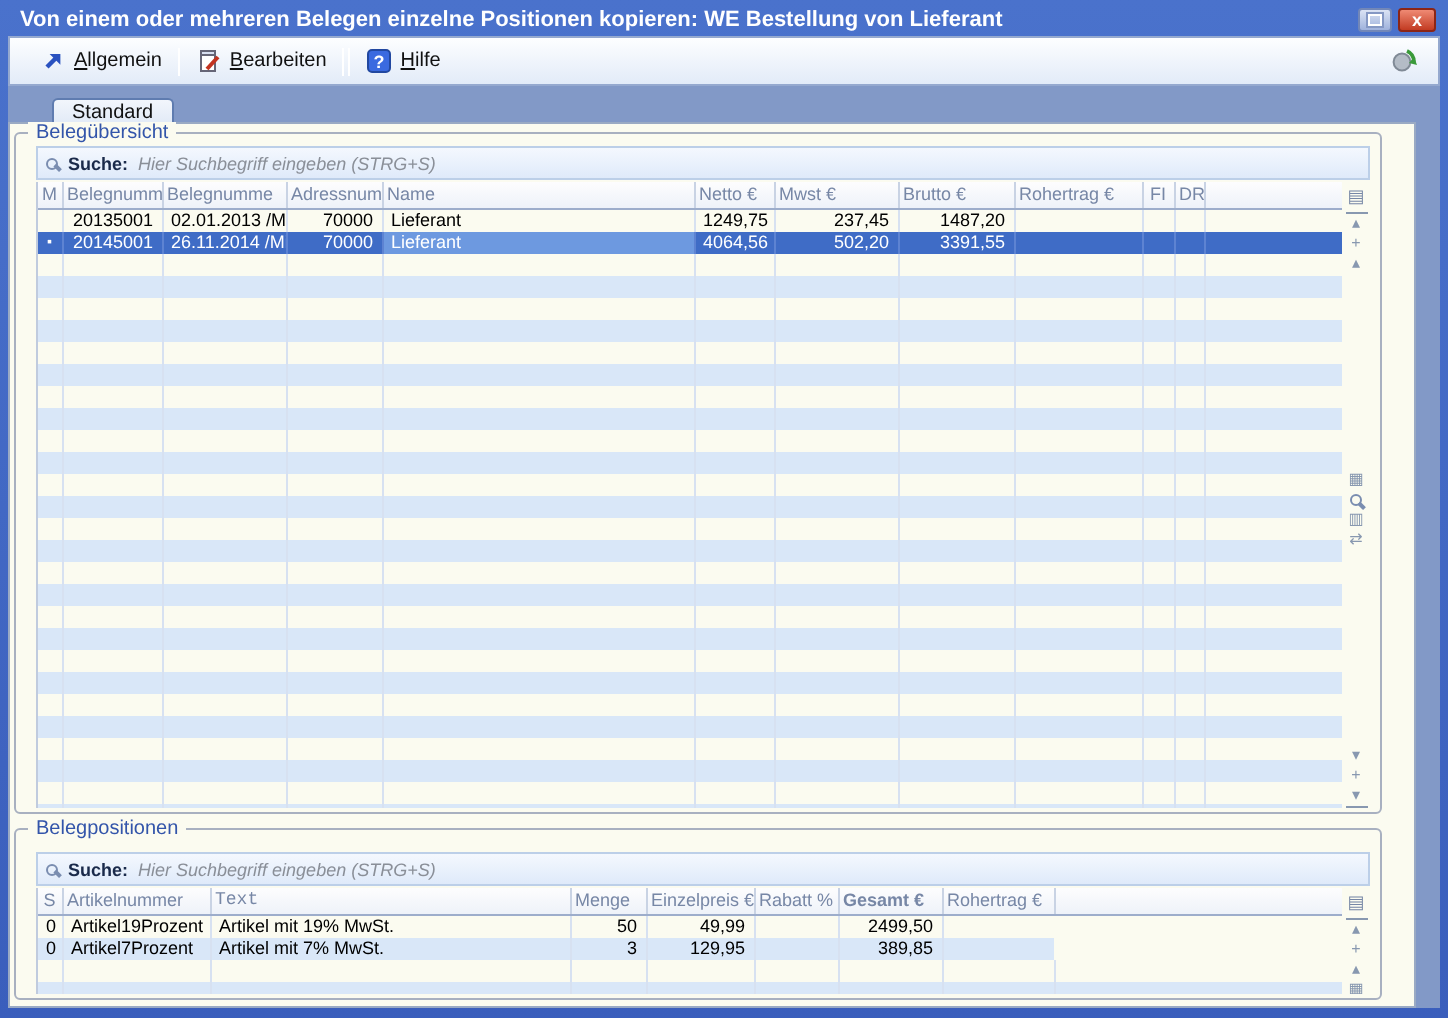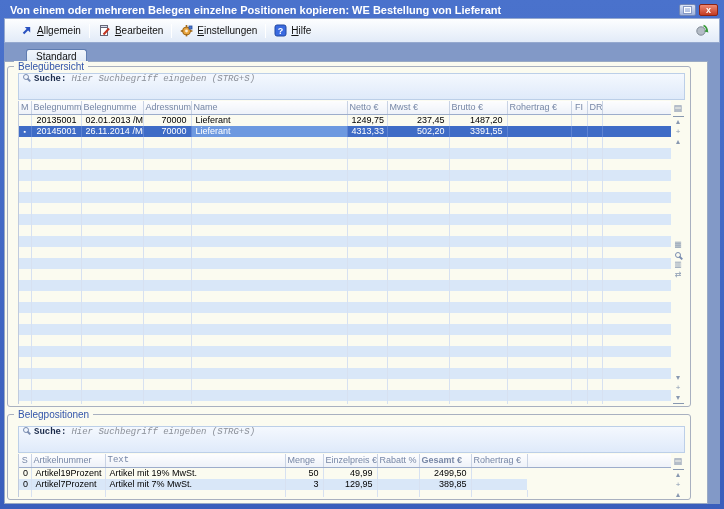--- a/index.html
+++ b/index.html
@@ -32,22 +32,22 @@
   .panel { position:absolute; top:18px; left:0; right:12px; bottom:0; background:#fbfbf0; border:1px solid #9aaac4; }
   
   .gb { position:absolute; left:2px; right:16px; border:1px solid #a8b0c0; border-radius:3px; }
   .gb1 { top:4px; height:341px; }
   .gb2 { top:352px; height:86px; }
   .gb-label { position:absolute; top:-6px; left:6px; background:#fbfbf0; color:#3355aa; font-size:10px; padding:0 4px; line-height:11px; }
   .gbinner { position:absolute; left:10px; right:5px; bottom:2px; overflow:hidden; display:flex; flex-direction:column; }
   .gb1 .gbinner { top:6px; }
   .gb2 .gbinner { top:11px; }
   
-  .searchbar { height:27px; margin-bottom:1px; background:linear-gradient(#f4f8fe,#dfeafa); border:1px solid #bccfe8;
-               display:flex; gap:5px; padding:0 4px; flex:0 0 auto;font-family:Liberation Mono, monospace; }
+  .searchbar { height:17px; margin-bottom:1px; background:linear-gradient(#f4f8fe,#dfeafa); border:1px solid #bccfe8;
+               display:flex; align-items:center; gap:5px; padding:0 4px; flex:0 0 auto; }
   .mag { width:6px; height:6px; border:1.5px solid #7a8db0; border-radius:50%; position:relative; flex:0 0 auto; }
   .mag::after { content:''; position:absolute; width:4px; height:1.5px; background:#7a8db0; transform:rotate(45deg); right:-3px; bottom:-1px; }
   .search-label { font-size:9px; font-weight:bold; color:#1a2a4a; }
   .search-ph { font-size:9px; font-style:italic; color:#8a8f98; }
   
   .gridwrap { flex:1; display:flex; overflow:hidden; }
   .tblbox { flex:1; overflow:hidden; border-left:1px solid #c0cbde; }
   table.grid { border-collapse:collapse; table-layout:fixed; width:100%; }
   table.grid th { background:linear-gradient(#fdfdfe,#eef2f9); color:#7787a6; font-weight:normal; font-size:9px;
                   height:13px; border-right:1px solid #c9d3e4; border-bottom:1px solid #9dadcb; padding:0 2px;
@@ -93,32 +93,20 @@
     <div class="msep"></div>
     <div class="mitem">
       <svg width="13" height="13" viewBox="0 0 13 13">
         <rect x="2.5" y="1.5" width="7" height="10" fill="#fff" stroke="#667" stroke-width="1"></rect>
         <rect x="2.5" y="1.5" width="7" height="2" fill="#d8dff0" stroke="#667" stroke-width="1"></rect>
         <path d="M5.5 10.5 L11 4.5" stroke="#c23320" stroke-width="2"></path>
       </svg>
       <span class="mlabel">Bearbeiten</span>
     </div>
     <div class="msep"></div>
-    <div class="mitem">
-      <svg width="13" height="13" viewBox="0 0 13 13">
-        <circle cx="6.5" cy="7" r="4" fill="#e8a33c" stroke="#a06818" stroke-width="1"></circle>
-        <circle cx="6.5" cy="7" r="1.4" fill="#fbefd8"></circle>
-        <rect x="5.7" y="1" width="1.6" height="2.4" fill="#a06818"></rect>
-        <rect x="5.7" y="10" width="1.6" height="2.4" fill="#a06818"></rect>
-        <rect x="0.8" y="6.2" width="2.4" height="1.6" fill="#a06818"></rect>
-        <rect x="10" y="6.2" width="2.4" height="1.6" fill="#a06818"></rect>
-        <rect x="9" y="2" width="3" height="3" fill="#4a78d8" stroke="#284e9a" stroke-width="0.8"></rect>
-      </svg>
-      <span class="mlabel">Einstellungen</span>
-    </div>
     <div class="msep"></div>
     <div class="mitem">
       <svg width="13" height="13" viewBox="0 0 13 13">
         <rect x="1" y="1" width="11" height="11" rx="2" fill="#3a6ae0" stroke="#2248a0"></rect>
         <text x="6.5" y="10" font-size="9" font-family="Liberation Sans, sans-serif" font-weight="bold" fill="#fff" text-anchor="middle">?</text>
       </svg>
       <span class="mlabel">Hilfe</span>
     </div>
     <div class="tb-right">
       <svg width="15" height="15" viewBox="0 0 15 15">
@@ -191,21 +179,21 @@
                       <td style="text-align: center;"></td>
                       <td style="text-align: center;"></td>
                       <td style="text-align: left;"></td>
                     </tr>
                     <tr class="alt sel">
                       <td class="mcol" style="text-align: center;">▪</td>
                       <td style="text-align: right;">20145001</td>
                       <td style="text-align: left;">26.11.2014 /Mi</td>
                       <td style="text-align: right;">70000</td>
                       <td class="hicell" style="text-align: left;">Lieferant</td>
-                      <td style="text-align: right;">4313,33</td>
+                      <td style="text-align: right;">4064,56</td>
                       <td style="text-align: right;">502,20</td>
                       <td style="text-align: right;">3391,55</td>
                       <td style="text-align: right;"></td>
                       <td style="text-align: center;"></td>
                       <td style="text-align: center;"></td>
                       <td style="text-align: left;"></td>
                     </tr>
                     <tr class="">
                       <td>&nbsp;</td>
                       <td>&nbsp;</td>

